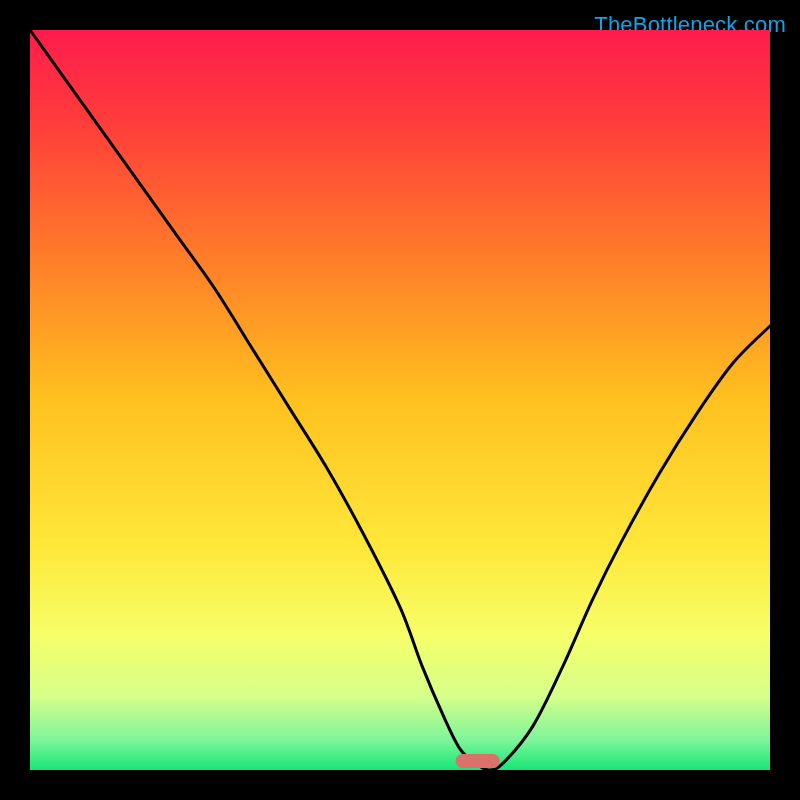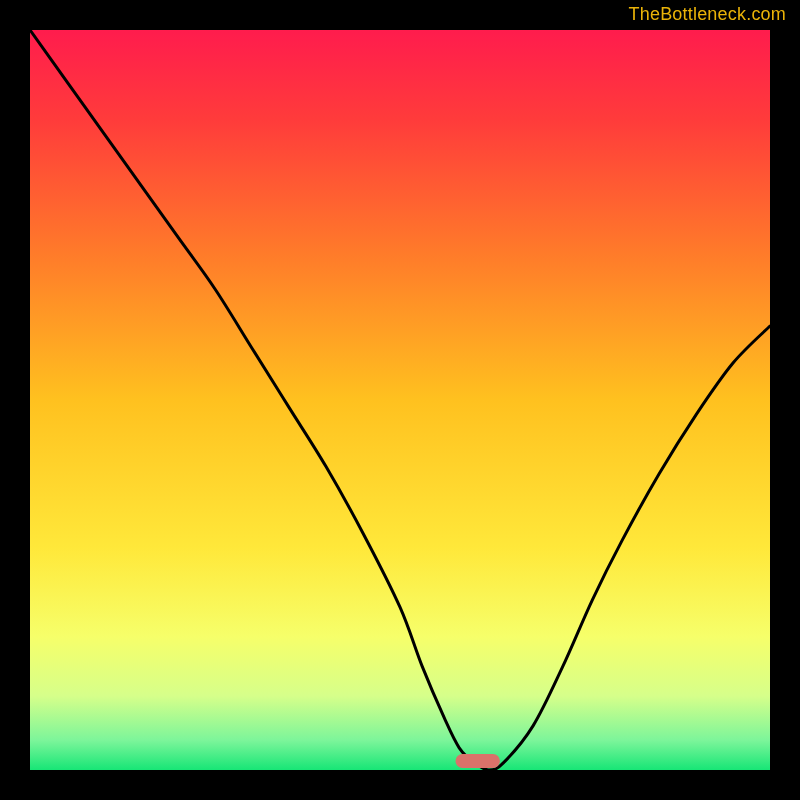--- a/index.html
+++ b/index.html
@@ -21,24 +21,24 @@
   .plot-area {
     position: absolute;
     top: 30px;
     left: 30px;
     width: 740px;
     height: 740px;
     overflow: hidden;
   }
   .watermark {
     position: absolute;
-    top: 4px;
+    top: 12px;
     right: 14px;
-    color: #eab308;
-    font-size: 18px;
+    color: #0ea5e9;
+    font-size: 22px;
     font-weight: 400;
     letter-spacing: 0.2px;
     user-select: none;
   }
   svg { display: block; }
 </style>
 </head>
 <body>
 
 <div class="frame">

